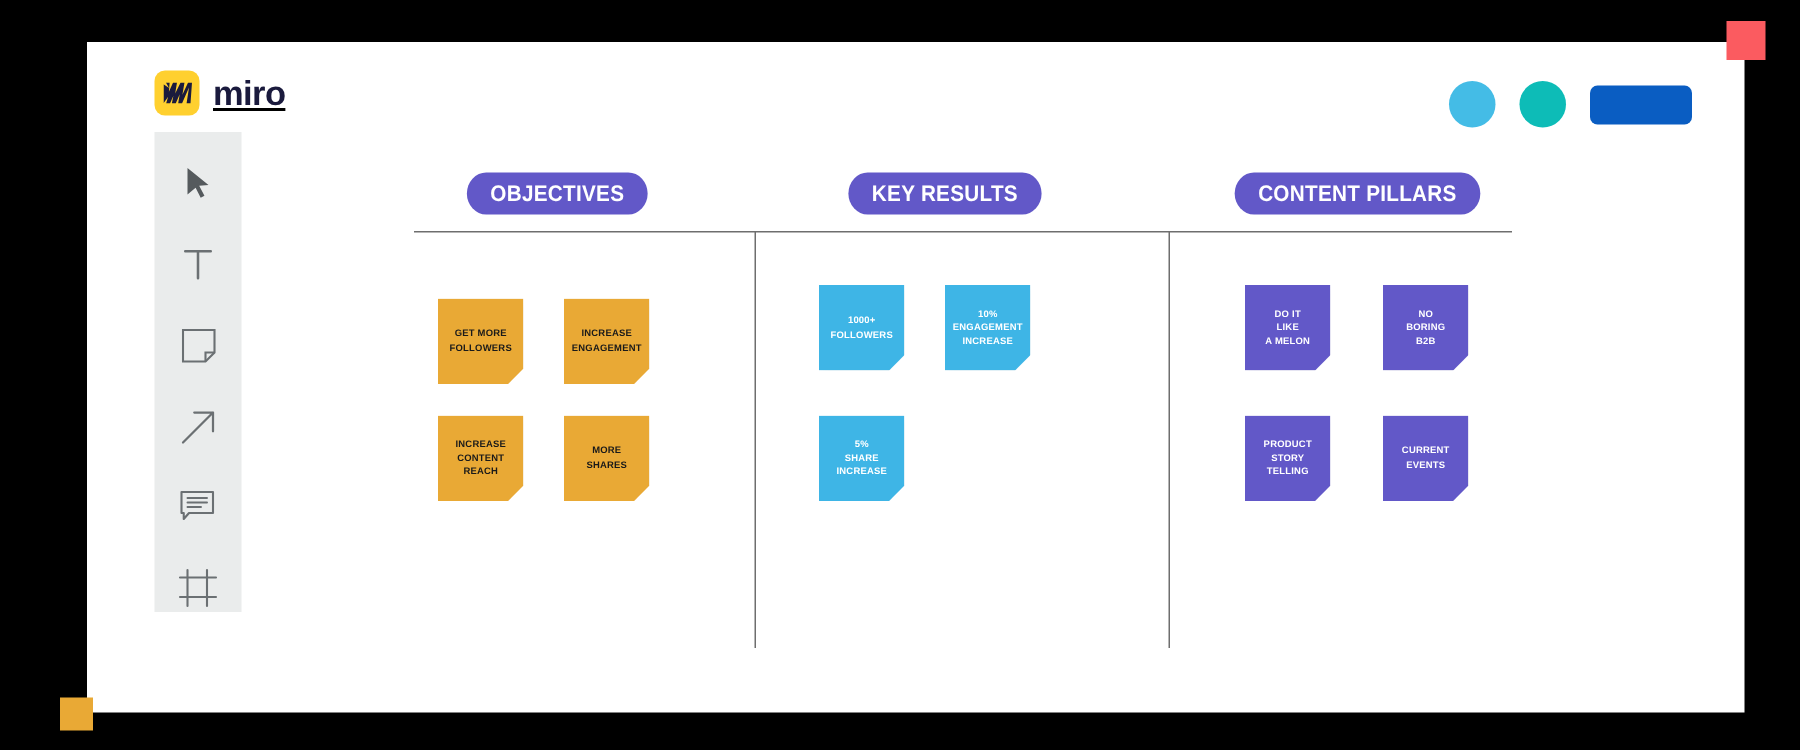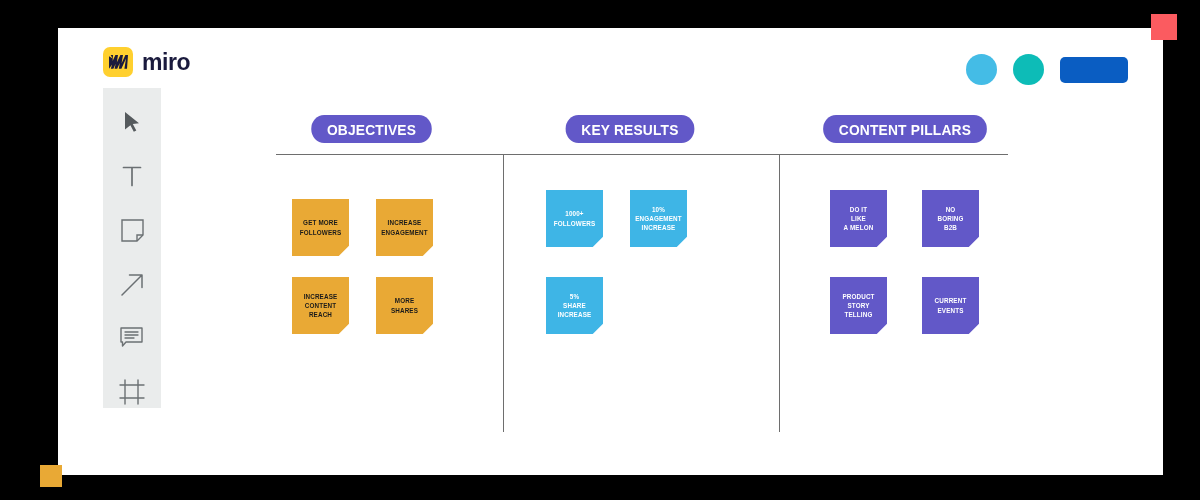--- a/index.html
+++ b/index.html
@@ -48,20 +48,21 @@
   }
 
   
   .brand {
     position: absolute;
     left: 45px;
     top: 19px;
     display: flex;
     align-items: center;
     gap: 9px;
+    text-decoration: underline;
   }
   .brand-mark {
     width: 30px;
     height: 30px;
     border-radius: 7px;
     background: #FFD02F;
     display: flex;
     align-items: center;
     justify-content: center;
   }

